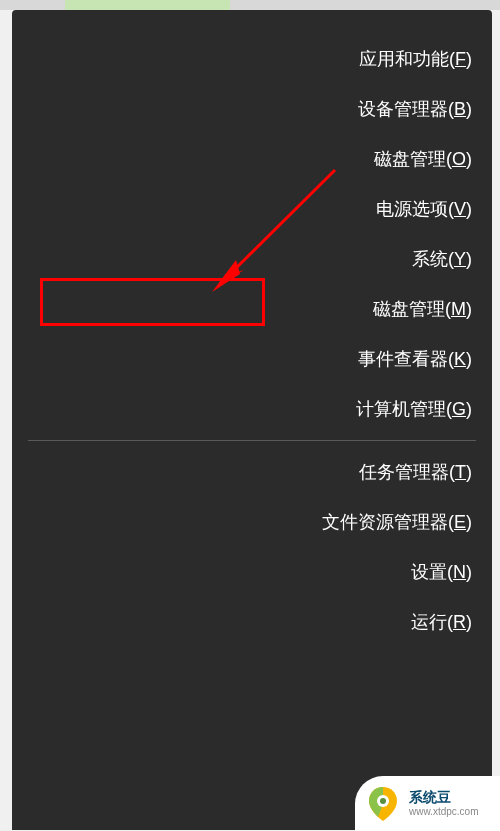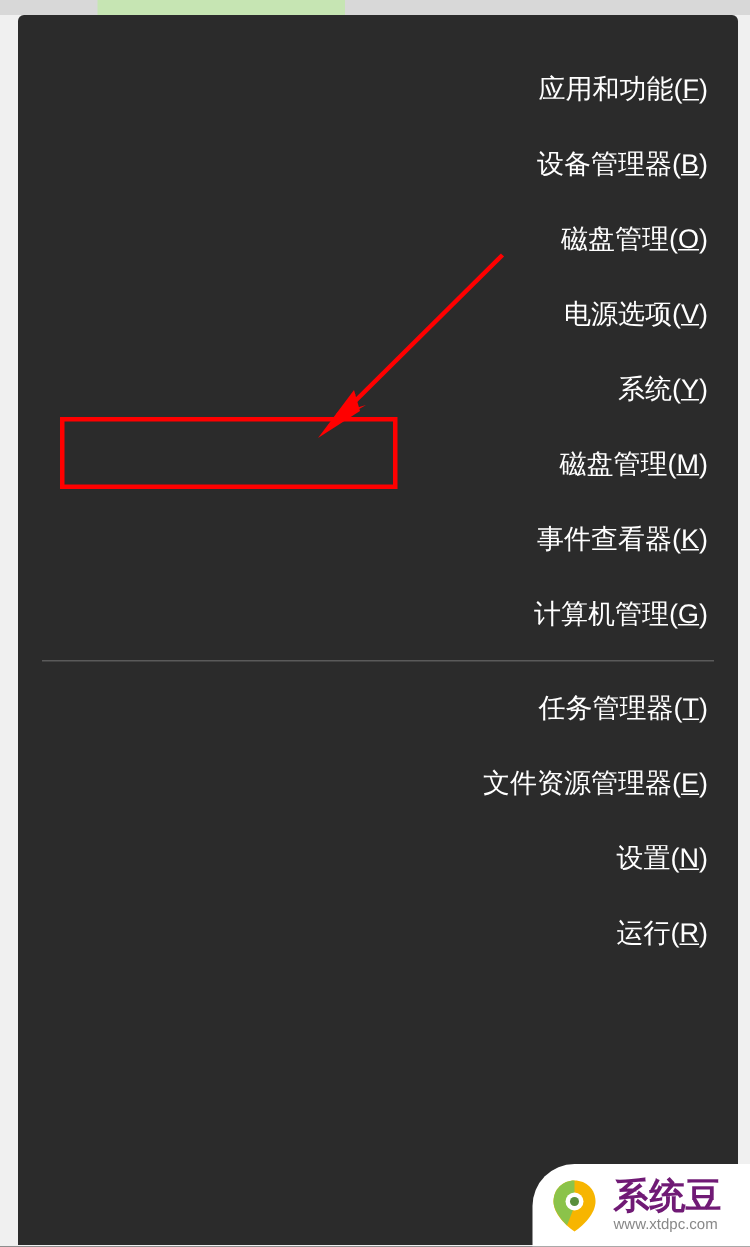--- a/index.html
+++ b/index.html
@@ -91,22 +91,22 @@
       height: 40px;
       position: relative;
       margin-right: 6px;
     }
     .watermark-text {
       display: flex;
       flex-direction: column;
       justify-content: center;
     }
     .watermark-cn {
-      color: #701a75;
-      font-size: 24px;
+      color: #0c4a6e;
+      font-size: 14px;
       font-weight: bold;
       line-height: 1.1;
     }
     .watermark-en {
       color: #888;
       font-size: 10px;
       line-height: 1.1;
     }
   </style>
 </head>

